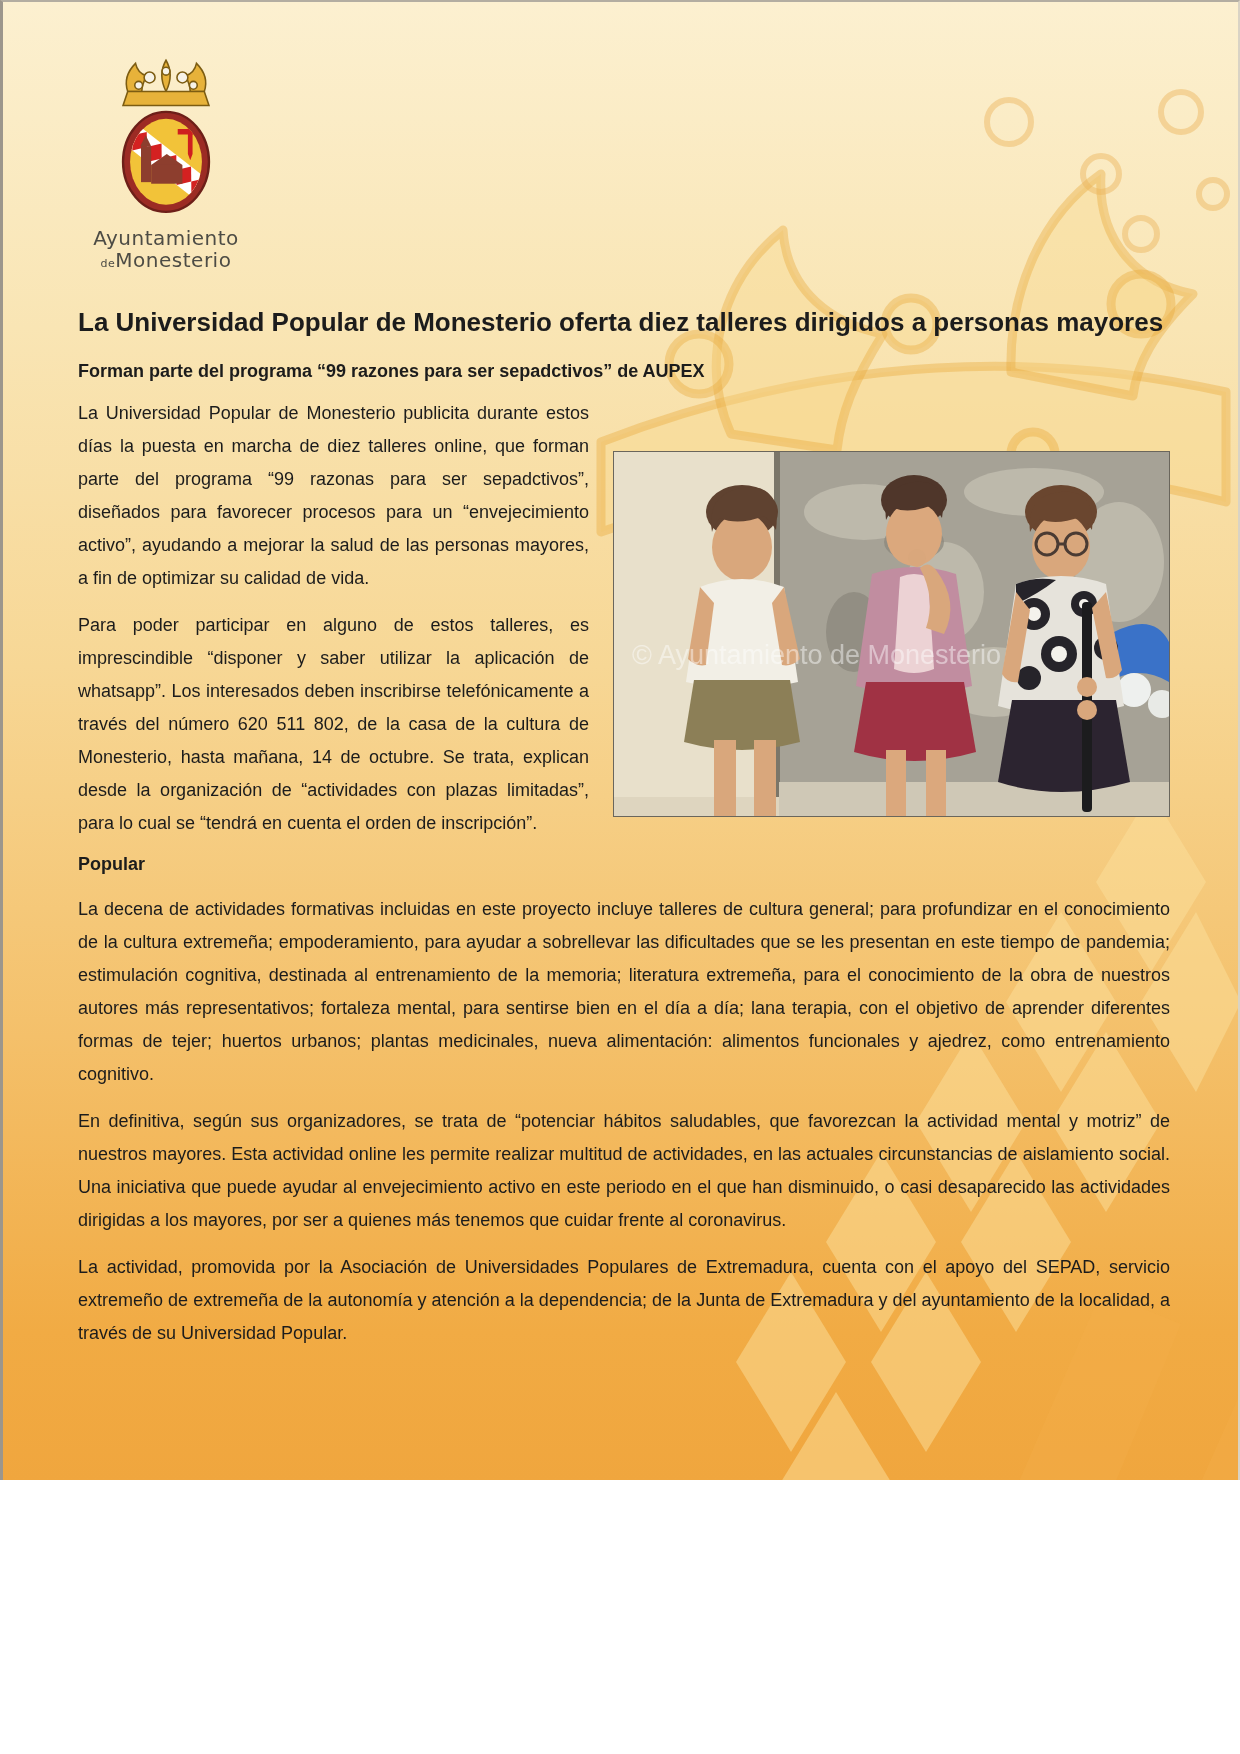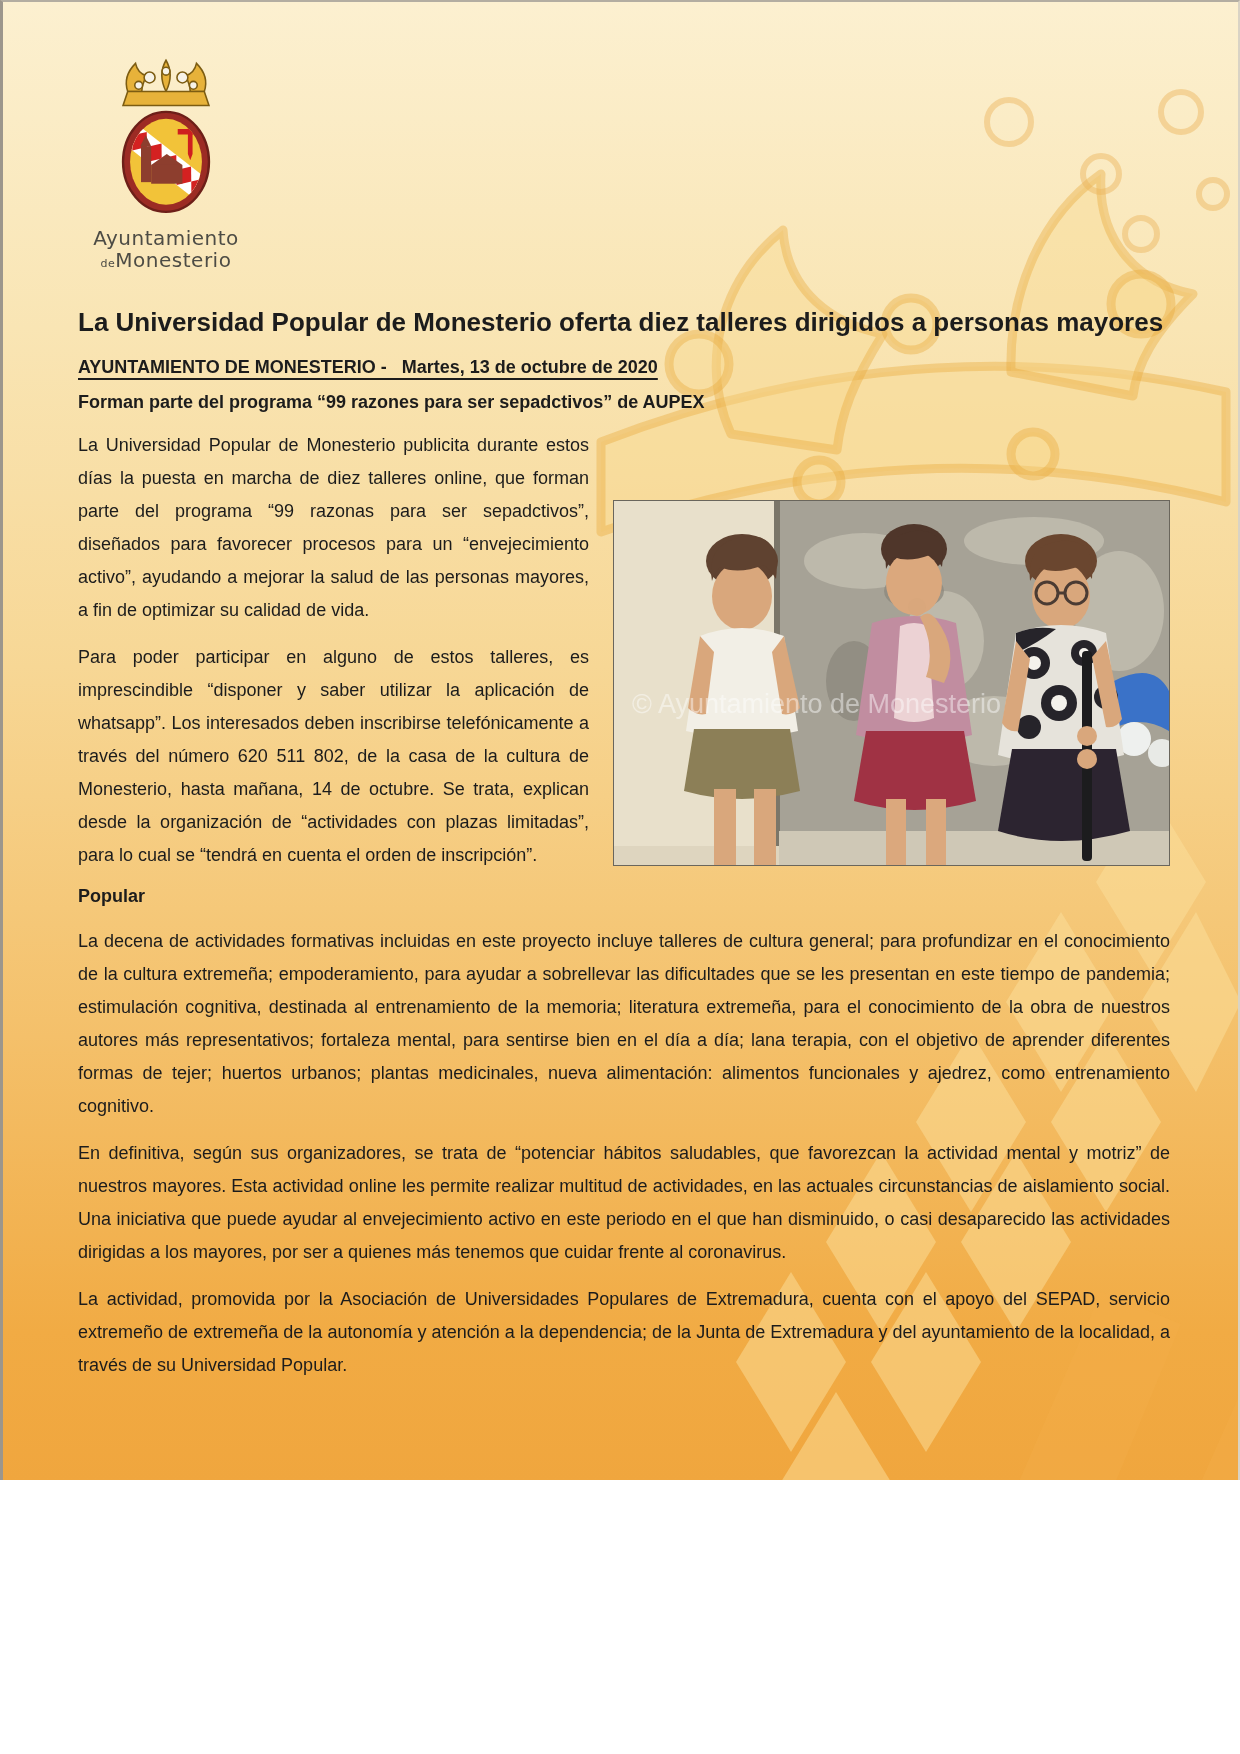--- a/index.html
+++ b/index.html
@@ -23,21 +23,21 @@
   .logo-caption .l2{font-size:20px;letter-spacing:0.5px;}
   .logo-caption .de{font-size:11px;letter-spacing:0.5px;}
   main.article{position:absolute;top:296px;left:75px;width:1092px;z-index:1;}
   h1.title{font-size:26px;line-height:1.92;margin:0 0 8px;font-weight:bold;}
   .dateline{font-size:18px;line-height:1.3;font-weight:bold;margin:6px 0 0;white-space:pre-wrap;
     text-decoration:underline;text-decoration-thickness:2px;text-underline-offset:5px;}
   .subtitle{font-size:18px;line-height:1.3;font-weight:bold;margin:12px 0 0;}
   .body-flow{margin-top:14px;}
   p.body{font-size:18px;line-height:33px;text-align:justify;margin:0 0 14px;}
   figure.photo{
-    float:right;width:555px;height:364px;margin:17px 0 80px 24px;padding:0;
+    float:right;width:555px;height:364px;margin:0 0 80px 24px;padding:0;
     position:relative;top:54px;
     border:1px solid #6a665c;box-sizing:content-box;background:#a6a296;text-align:right;
   }
   figure.photo svg{display:block;width:100%;height:100%;}
   h4.section-heading{font-size:18px;font-weight:bold;margin:14px 0 18px;}
   .listen-block{position:absolute;top:1543px;left:0;right:0;text-align:center;z-index:1;}
   .listen{font-size:18px;margin:0;}
   .mp3{font-size:18px;margin:18px 0 0;cursor:pointer;display:inline-block;}
   .mp3-row{margin-top:18px;}
   footer.page-footer{position:absolute;top:1660px;left:0;right:0;text-align:center;z-index:1;}
@@ -128,21 +128,20 @@
       <ellipse cx="85" cy="138" rx="55" ry="64" fill="none" stroke="#6d1f18" stroke-width="3"></ellipse>
     </svg>
     <div class="logo-caption">
       <div class="l1">Ayuntamiento</div>
       <div class="l2"><span class="de">de</span><span>Monesterio</span></div>
     </div>
   </div>
 
   <main class="article content">
     <h1 class="title">La Universidad Popular de Monesterio oferta diez talleres dirigidos a personas mayores</h1>
-    <h2 class="dateline">AYUNTAMIENTO DE MONESTERIO -   Martes, 13 de octubre de 2020</h2>
     <h3 class="subtitle">Forman parte del programa “99 razones para ser sepadctivos” de AUPEX</h3>
 
     <div class="body-flow">
       <figure class="photo">
         <svg viewBox="0 0 555 364" preserveAspectRatio="none" aria-hidden="true">
           <rect width="555" height="364" fill="#a6a296"></rect>
           <rect x="0" y="0" width="165" height="364" fill="#e8e0cb"></rect>
           <rect x="160" y="0" width="6" height="364" fill="#7b7669"></rect>
           <g fill="#c3bfb1" opacity="0.8">
             <ellipse cx="250" cy="60" rx="60" ry="28"></ellipse>

